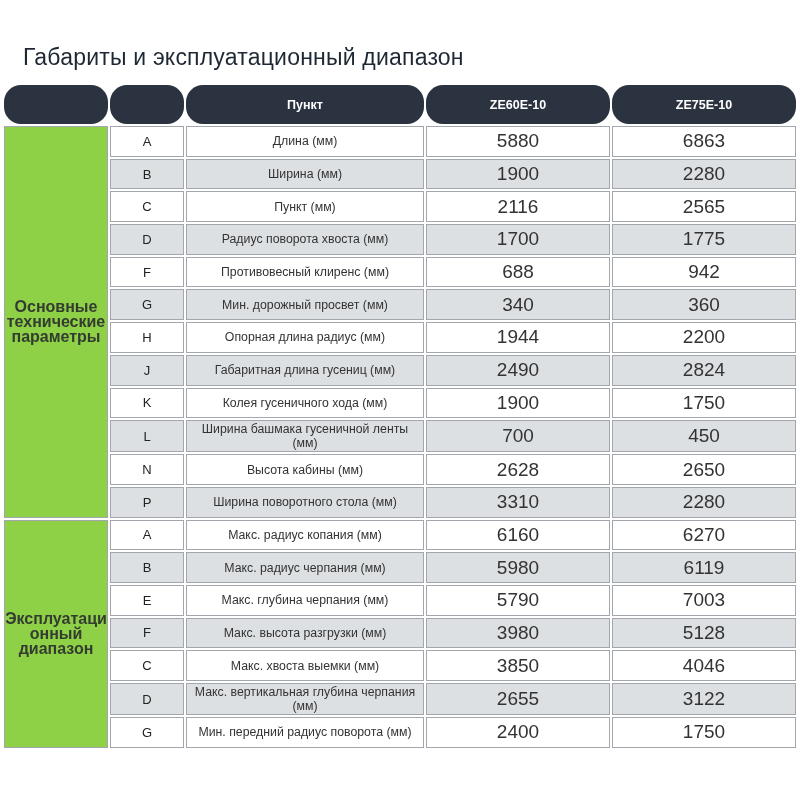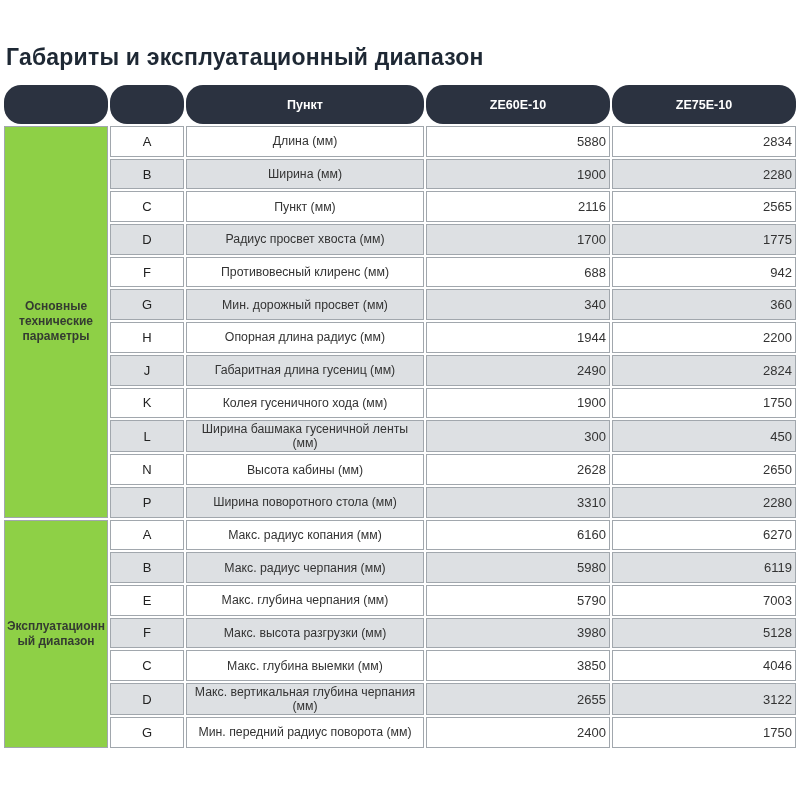--- a/index.html
+++ b/index.html
@@ -10,24 +10,24 @@
     --title-text: #1e2834;
   }
   * { margin: 0; padding: 0; box-sizing: border-box; }
   html, body {
     width: 800px;
     background: #ffffff;
     font-family: "Liberation Sans", "DejaVu Sans", sans-serif;
   }
   body { height: 800px; overflow: hidden; }
   h1.page-title {
-    margin: 44px 0 0 6px;
+    margin: 44px 0 0 23px;
     font-size: 23px;
     line-height: 26px;
-    font-weight: 700;
+    font-weight: 400;
     color: var(--title-text);
     letter-spacing: 0.2px;
   }
   table.specs {
     border-collapse: separate;
     border-spacing: 2px;
     table-layout: fixed;
     margin: 13px auto 0 auto;
     width: 792px;
   }
@@ -53,29 +53,29 @@
     font-size: 12.5px;
     color: #333333;
     text-align: center;
     vertical-align: middle;
     padding: 1px 3px;
   }
   tr.alt td { background: var(--row-alt); }
   td.section-cell, tr.alt td.section-cell {
     background: var(--section-green);
     font-weight: 700;
-    font-size: 12px;
+    font-size: 16px;
     line-height: 15px;
     color: #343b31;
     padding: 2px 0;
     overflow-wrap: break-word;
   }
   td.letter-cell { color: #222222; font-size: 13px; }
   td.param-cell  { font-size: 12.3px; margin-left: 20px; }
-  td.value-cell  { font-size: 13px; text-align: right; }
+  td.value-cell  { font-size: 19px; }
 </style>
 </head>
 <body>
 
 <h1 class="page-title">Габариты и эксплуатационный диапазон</h1>
 
 <table class="specs">
   <colgroup>
     <col class="c-section">
     <col class="c-letter">
@@ -91,37 +91,37 @@
       <th>ZE60E-10</th>
       <th>ZE75E-10</th>
     </tr>
   </thead>
   <tbody id="specs-table-body">
       <tr>
         <td rowspan="12" class="section-cell">Основные технические параметры</td>
         <td class="letter-cell">A</td>
         <td class="param-cell">Длина (мм)</td>
         <td class="value-cell">5880</td>
-        <td class="value-cell">2834</td>
+        <td class="value-cell">6863</td>
       </tr>
       <tr class="alt">
         <td class="letter-cell">B</td>
         <td class="param-cell">Ширина (мм)</td>
         <td class="value-cell">1900</td>
         <td class="value-cell">2280</td>
       </tr>
       <tr>
         <td class="letter-cell">C</td>
         <td class="param-cell">Пункт (мм)</td>
         <td class="value-cell">2116</td>
         <td class="value-cell">2565</td>
       </tr>
       <tr class="alt">
         <td class="letter-cell">D</td>
-        <td class="param-cell">Радиус просвет хвоста (мм)</td>
+        <td class="param-cell">Радиус поворота хвоста (мм)</td>
         <td class="value-cell">1700</td>
         <td class="value-cell">1775</td>
       </tr>
       <tr>
         <td class="letter-cell">F</td>
         <td class="param-cell">Противовесный клиренс (мм)</td>
         <td class="value-cell">688</td>
         <td class="value-cell">942</td>
       </tr>
       <tr class="alt">
@@ -144,21 +144,21 @@
       </tr>
       <tr>
         <td class="letter-cell">K</td>
         <td class="param-cell">Колея гусеничного хода (мм)</td>
         <td class="value-cell">1900</td>
         <td class="value-cell">1750</td>
       </tr>
       <tr class="alt">
         <td class="letter-cell">L</td>
         <td class="param-cell">Ширина башмака гусеничной ленты (мм)</td>
-        <td class="value-cell">300</td>
+        <td class="value-cell">700</td>
         <td class="value-cell">450</td>
       </tr>
       <tr>
         <td class="letter-cell">N</td>
         <td class="param-cell">Высота кабины (мм)</td>
         <td class="value-cell">2628</td>
         <td class="value-cell">2650</td>
       </tr>
       <tr class="alt">
         <td class="letter-cell">P</td>
@@ -186,21 +186,21 @@
         <td class="value-cell">7003</td>
       </tr>
       <tr class="alt">
         <td class="letter-cell">F</td>
         <td class="param-cell">Макс. высота разгрузки (мм)</td>
         <td class="value-cell">3980</td>
         <td class="value-cell">5128</td>
       </tr>
       <tr>
         <td class="letter-cell">C</td>
-        <td class="param-cell">Макс. глубина выемки (мм)</td>
+        <td class="param-cell">Макс. хвоста выемки (мм)</td>
         <td class="value-cell">3850</td>
         <td class="value-cell">4046</td>
       </tr>
       <tr class="alt">
         <td class="letter-cell">D</td>
         <td class="param-cell">Макс. вертикальная глубина черпания (мм)</td>
         <td class="value-cell">2655</td>
         <td class="value-cell">3122</td>
       </tr>
       <tr>

